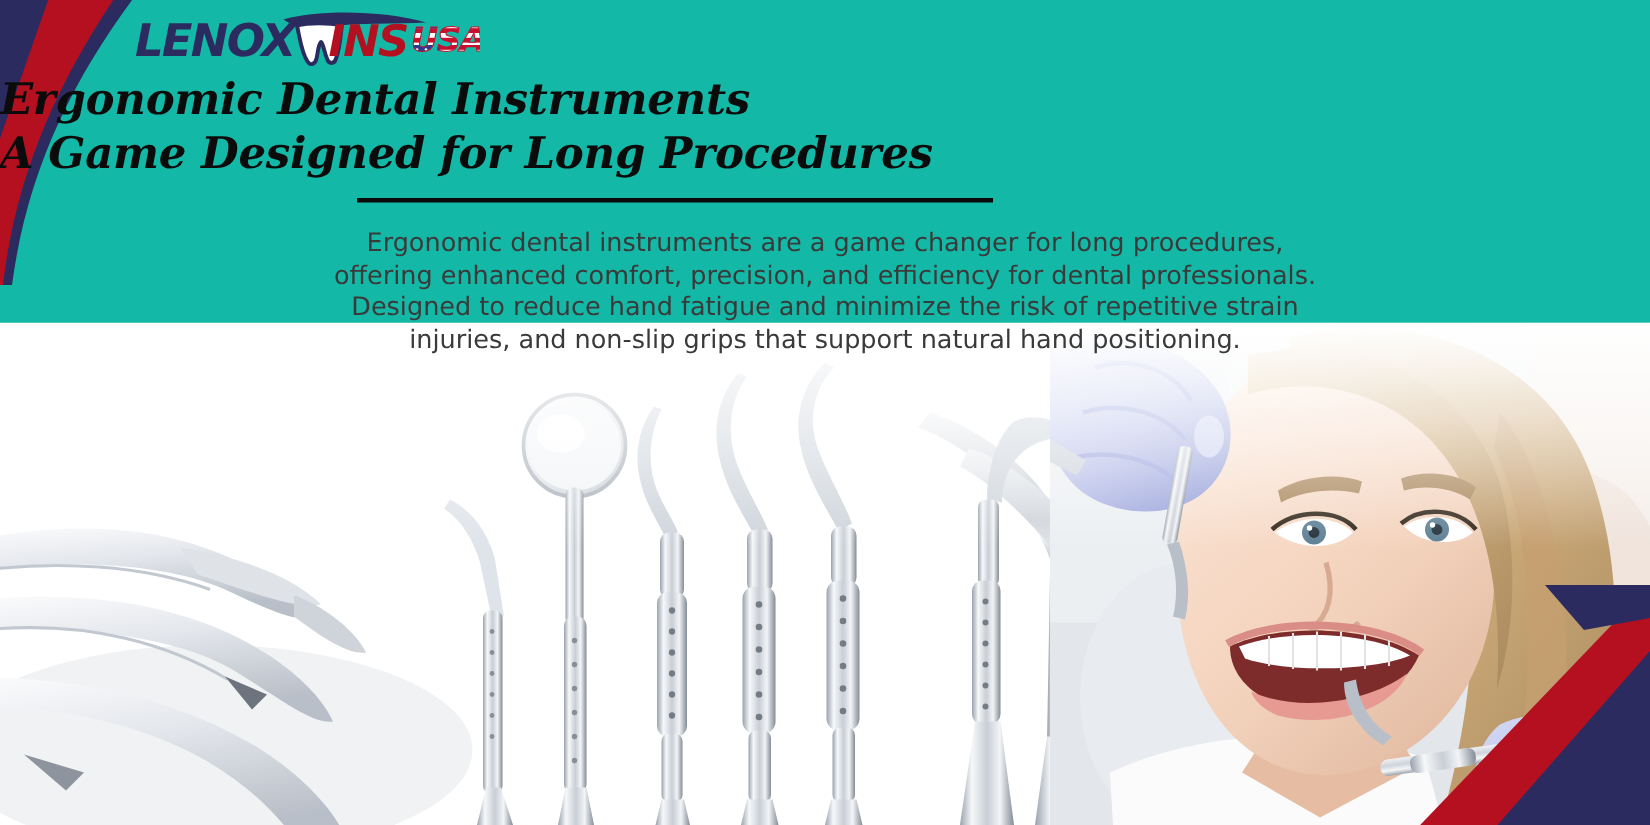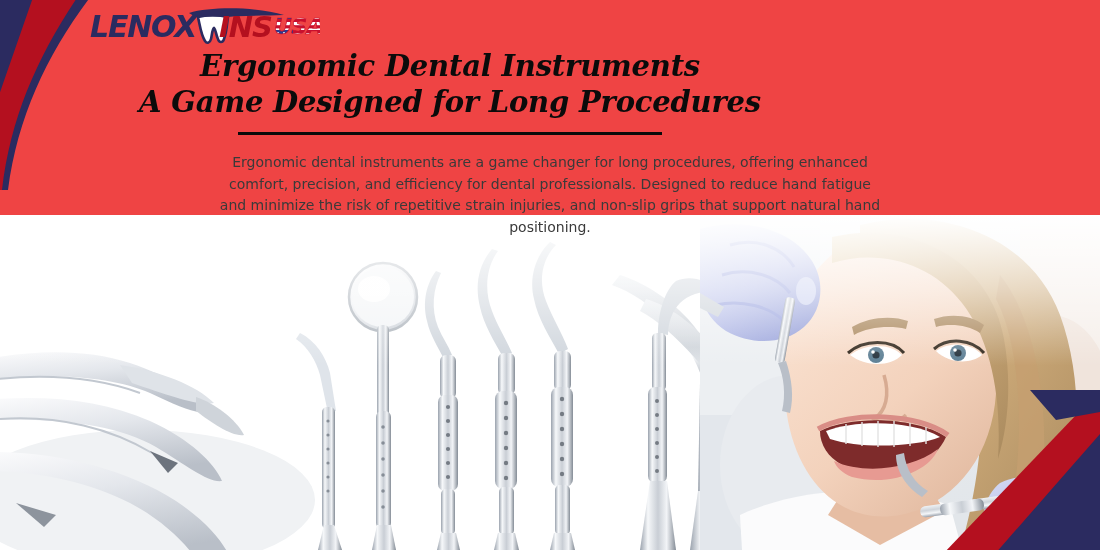--- a/index.html
+++ b/index.html
@@ -2,36 +2,36 @@
 <html><head>
 <meta charset="utf-8">
 <style>
   html,body{margin:0;padding:0;}
   body{
     width:1100px;height:550px;overflow:hidden;
     background:#ffffff;
     font-family:"Liberation Sans", sans-serif;
   }
   .banner{
-    position:relative;width:1100px;height:550px;overflow:hidden;background:#ef4444;
+    position:relative;width:1100px;height:550px;overflow:hidden;background:#14b8a6;
   }
 
   
   .corner-tl{position:absolute;left:0;top:0;width:300px;height:190px;pointer-events:none;}
   .corner-br{position:absolute;right:0;bottom:0;width:210px;height:160px;pointer-events:none;}
 
   
   .logo{
     position:absolute;left:88px;top:6px;width:232px;height:40px;
   }
   .logo svg{display:block;}
 
   
   .headline-wrap{
-    position:absolute;left:0;top:48px;width:900px;text-align:center;
+    position:absolute;left:0;top:48px;width:900px;text-align:left;
     z-index:6;
   }
   .headline{
     font-family:"DejaVu Serif", serif;
     font-weight:700;font-style:italic;
     font-size:29px;line-height:36px;
     letter-spacing:-0.2px;
     color:#0b0b0b;
     margin:0;
   }
@@ -39,21 +39,21 @@
   .rule{
     width:424px;height:3px;background:#0a0a0a;margin:12px auto 0 auto;
   }
 
   
   .lead{
     position:absolute;left:50%;transform:translateX(-50%);
     top:152px;width:672px;
     text-align:center;
     font-family:"DejaVu Sans", sans-serif;
-    font-size:14px;line-height:21.5px;
+    font-size:17px;line-height:21.5px;
     color:#3a3a3a;
     margin:0;
     z-index:6;
   }
 
   
   .photo-band{
     position:absolute;left:0;top:215px;width:1100px;height:335px;overflow:hidden;
   }
   .photo-band svg{display:block;}

